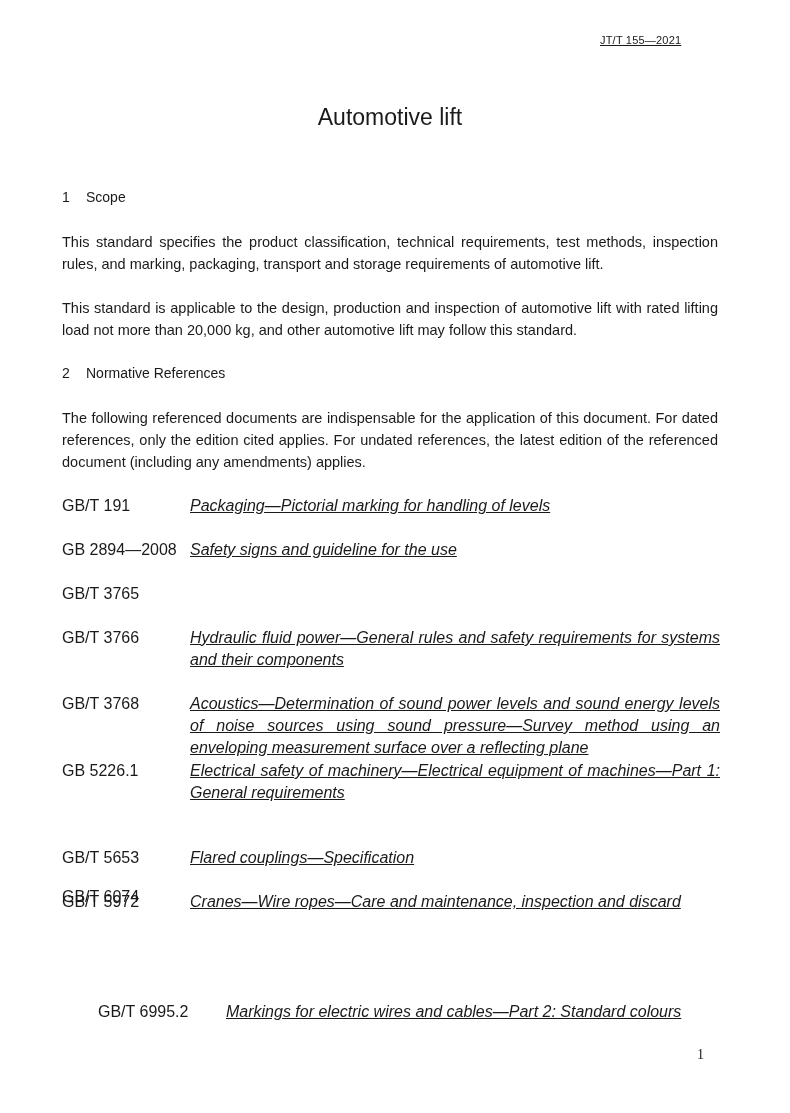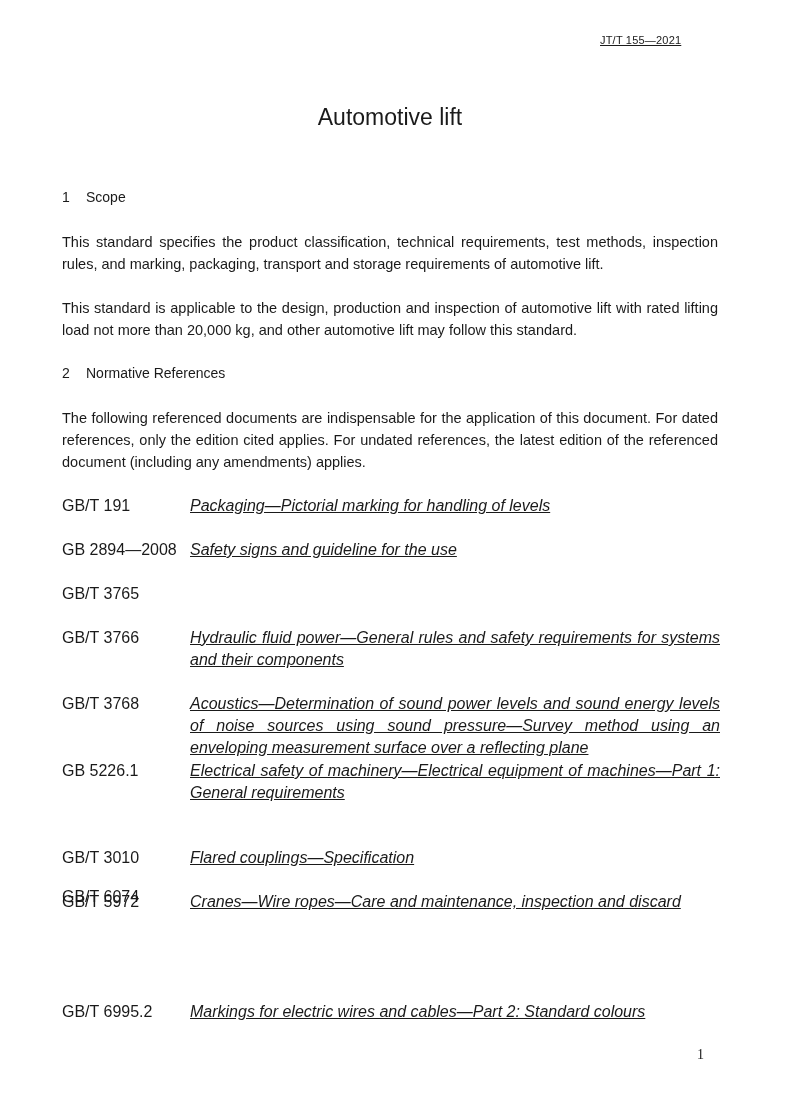--- a/index.html
+++ b/index.html
@@ -54,28 +54,28 @@
 </div>
 <div class="ref" style="top:693px;">
   <span class="code">GB/T 3768</span>
   <div class="ttl">Acoustics—Determination of sound power levels and sound energy levels of noise sources using sound pressure—Survey method using an enveloping measurement surface over a reflecting plane</div>
 </div>
 <div class="ref" style="top:760px;">
   <span class="code">GB 5226.1</span>
   <div class="ttl">Electrical safety of machinery—Electrical equipment of machines—Part 1: General requirements</div>
 </div>
 <div class="ref" style="top:847px;">
-  <span class="code">GB/T 3010</span>
+  <span class="code">GB/T 5653</span>
   <div class="ttl">Flared couplings—Specification</div>
 </div>
 <div class="ref" style="top:891px;">
   <span class="code">GB/T 5972</span>
   <div class="ttl">Cranes—Wire ropes—Care and maintenance, inspection and discard</div>
 </div>
 <div class="ref" style="top:886px;">
   <span class="code">GB/T 6074</span>
 </div>
-<div class="ref" style="top:1001px;">
+<div class="ref" style="top:1001px;margin-left:36px;">
   <span class="code">GB/T 6995.2</span>
   <div class="ttl">Markings for electric wires and cables—Part 2: Standard colours</div>
 </div>
 
 <div class="page-num">1</div>
 
 </body></html>

